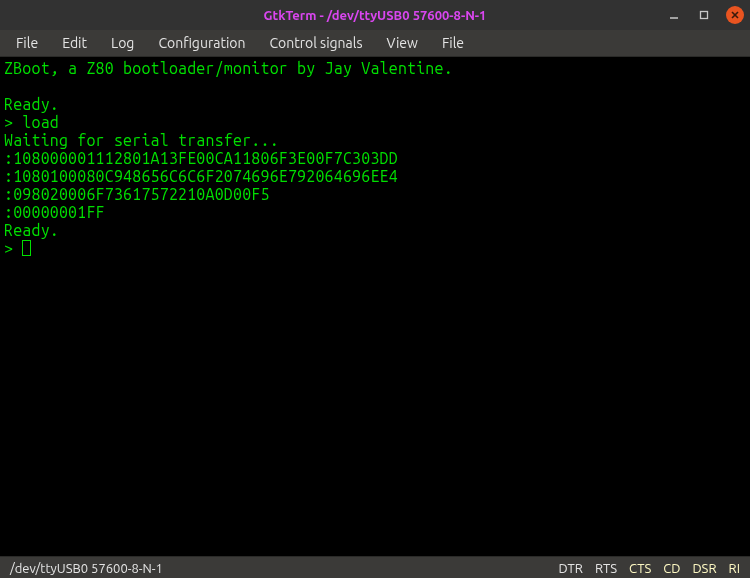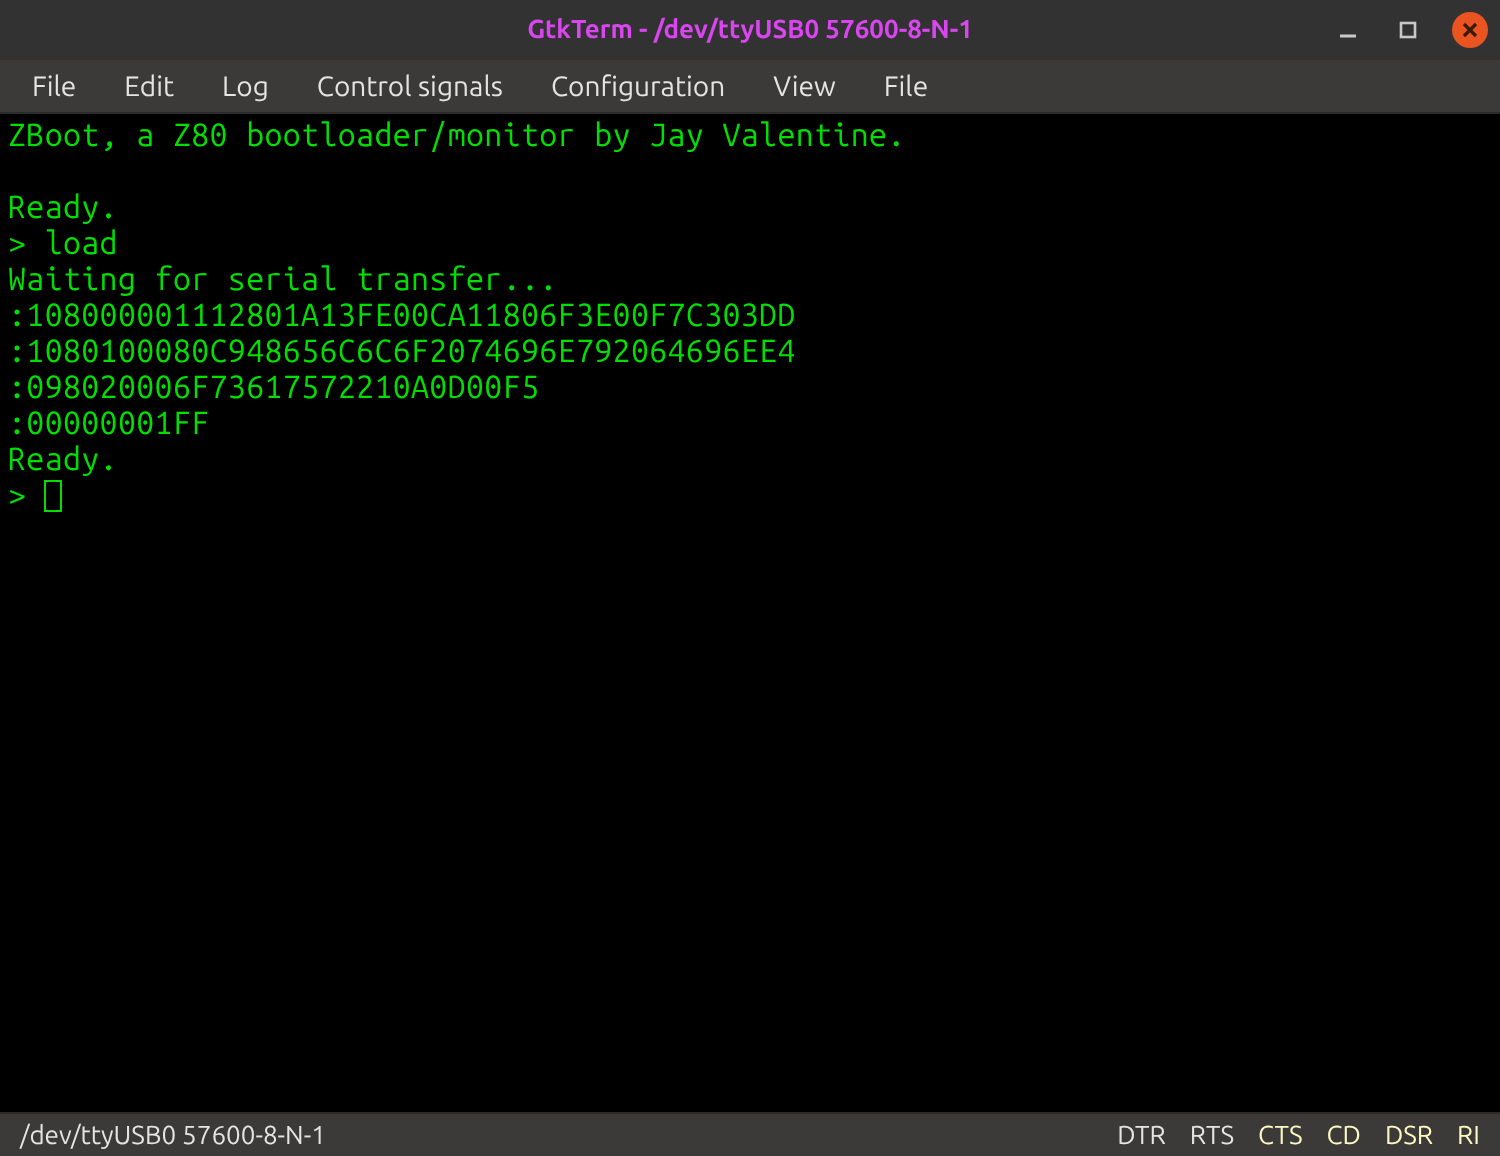--- a/index.html
+++ b/index.html
@@ -138,22 +138,22 @@
           <line x1="9" y1="3" x2="3" y2="9" stroke="#3a1a0c" stroke-width="1.6"></line>
         </svg>
     </div>
   </div>
 </div>
 
 <div class="menubar">
   <div class="menu-item">File</div>
   <div class="menu-item">Edit</div>
   <div class="menu-item">Log</div>
+  <div class="menu-item">Configuration</div>
   <div class="menu-item">Control signals</div>
-  <div class="menu-item">Configuration</div>
   <div class="menu-item">View</div>
   <div class="menu-item">File</div>
 </div>
 
 <div class="terminal" id="terminal"><span>ZBoot, a Z80 bootloader/monitor by Jay Valentine.</span>
 <span></span>
 <span>Ready.</span>
 <span>&gt; load</span>
 <span>Waiting for serial transfer...</span>
 <span>:108000001112801A13FE00CA11806F3E00F7C303DD</span>

